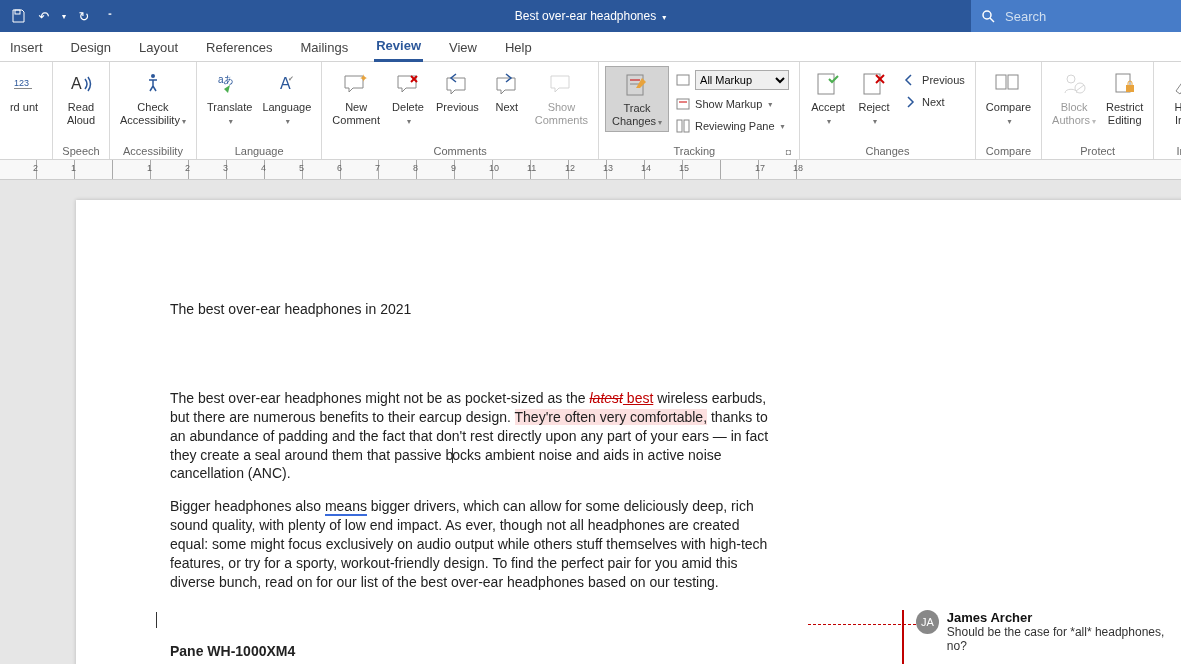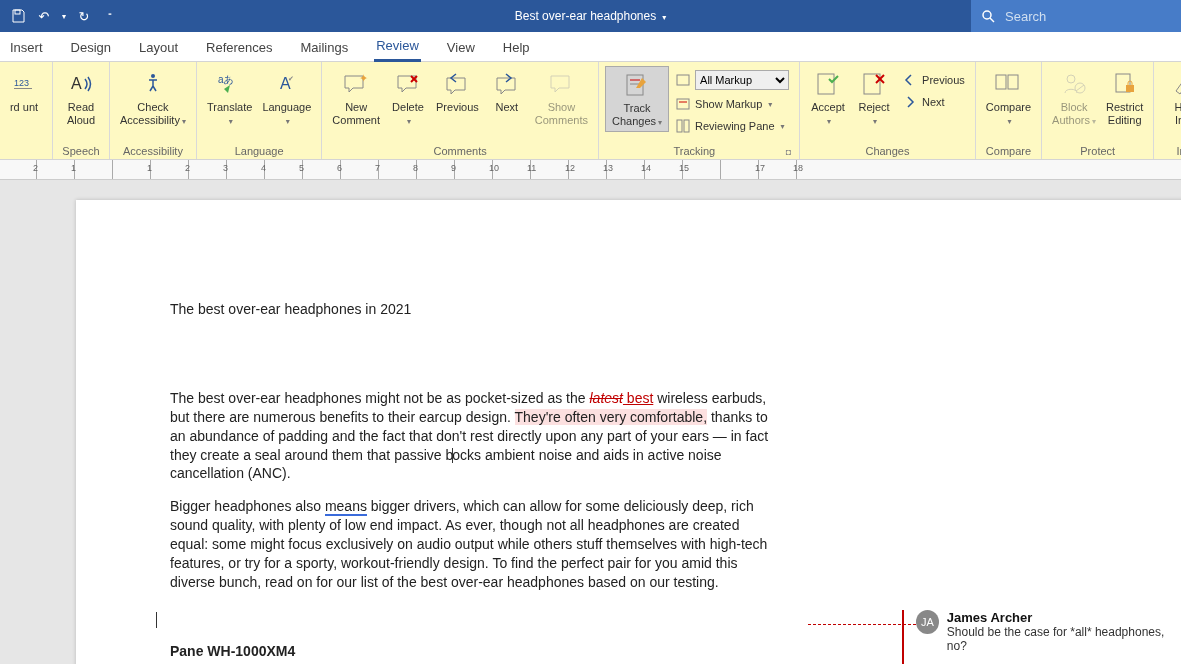--- a/index.html
+++ b/index.html
@@ -9,23 +9,23 @@
 .qat { display: flex; align-items: center; gap: 2px; padding-left: 6px; }
 .qat-btn { width: 24px; height: 24px; display: flex; align-items: center; justify-content: center; color: white; font-size: 13px; cursor: pointer; }
 .title-text { position: absolute; left: 50%; transform: translateX(-50%); font-size: 12px; }
 .title-text::after { content: "▾"; font-size: 8px; margin-left: 6px; }
 .search-box { position: absolute; right: 0; width: 210px; height: 32px; background: #477cc8; display: flex; align-items: center; padding: 0 10px; gap: 10px; }
 .search-box input { background: transparent; border: none; color: white; font-size: 13px; outline: none; width: 100%; }
 .search-box input::placeholder { color: #d0dff0; }
 
 .tabs { height: 30px; background: white; display: flex; align-items: flex-end; border-bottom: 1px solid #d4d4d4; padding-left: 8px; gap: 24px; }
 .tab { font-size: 13px; color: #444; padding: 6px 2px; cursor: pointer; }
-.tab.active { color: #2b579a; border-bottom: 3px solid #2b579a; font-weight: 400; margin-bottom: -1px; }
-
-.ribbon { height: 98px; background: #fef9c3; border-bottom: 1px solid #d4d4d4; display: flex; }
+.tab.active { color: #2b579a; border-bottom: 3px solid #2b579a; font-weight: 700; margin-bottom: -1px; }
+
+.ribbon { height: 98px; background: #ffffff; border-bottom: 1px solid #d4d4d4; display: flex; }
 .group { border-right: 1px solid #d9d9d9; padding: 2px 6px 0; display: flex; flex-direction: column; justify-content: space-between; }
 .group-body { display: flex; align-items: flex-start; gap: 2px; flex: 1; padding-top: 2px; }
 .group-label { text-align: center; font-size: 11px; color: #666; padding-bottom: 2px; }
 .big-btn { display: flex; flex-direction: column; align-items: center; justify-content: flex-start; width: auto; min-width: 44px; padding: 2px 4px 0; cursor: pointer; text-align: center; }
 .big-btn .ico { width: 32px; height: 32px; display: flex; align-items: center; justify-content: center; margin-bottom: 1px; }
 .big-btn .lbl { font-size: 11px; color: #333; line-height: 13px; }
 .big-btn.disabled .lbl, .big-btn.disabled .ico { opacity: 0.5; }
 .stack { display: flex; flex-direction: column; gap: 2px; }
 .small-row { display: flex; align-items: center; gap: 4px; font-size: 11px; color: #333; padding: 2px 4px; cursor: pointer; white-space: nowrap; }
 .small-row .sico { width: 16px; height: 16px; display: flex; align-items: center; justify-content: center; }

